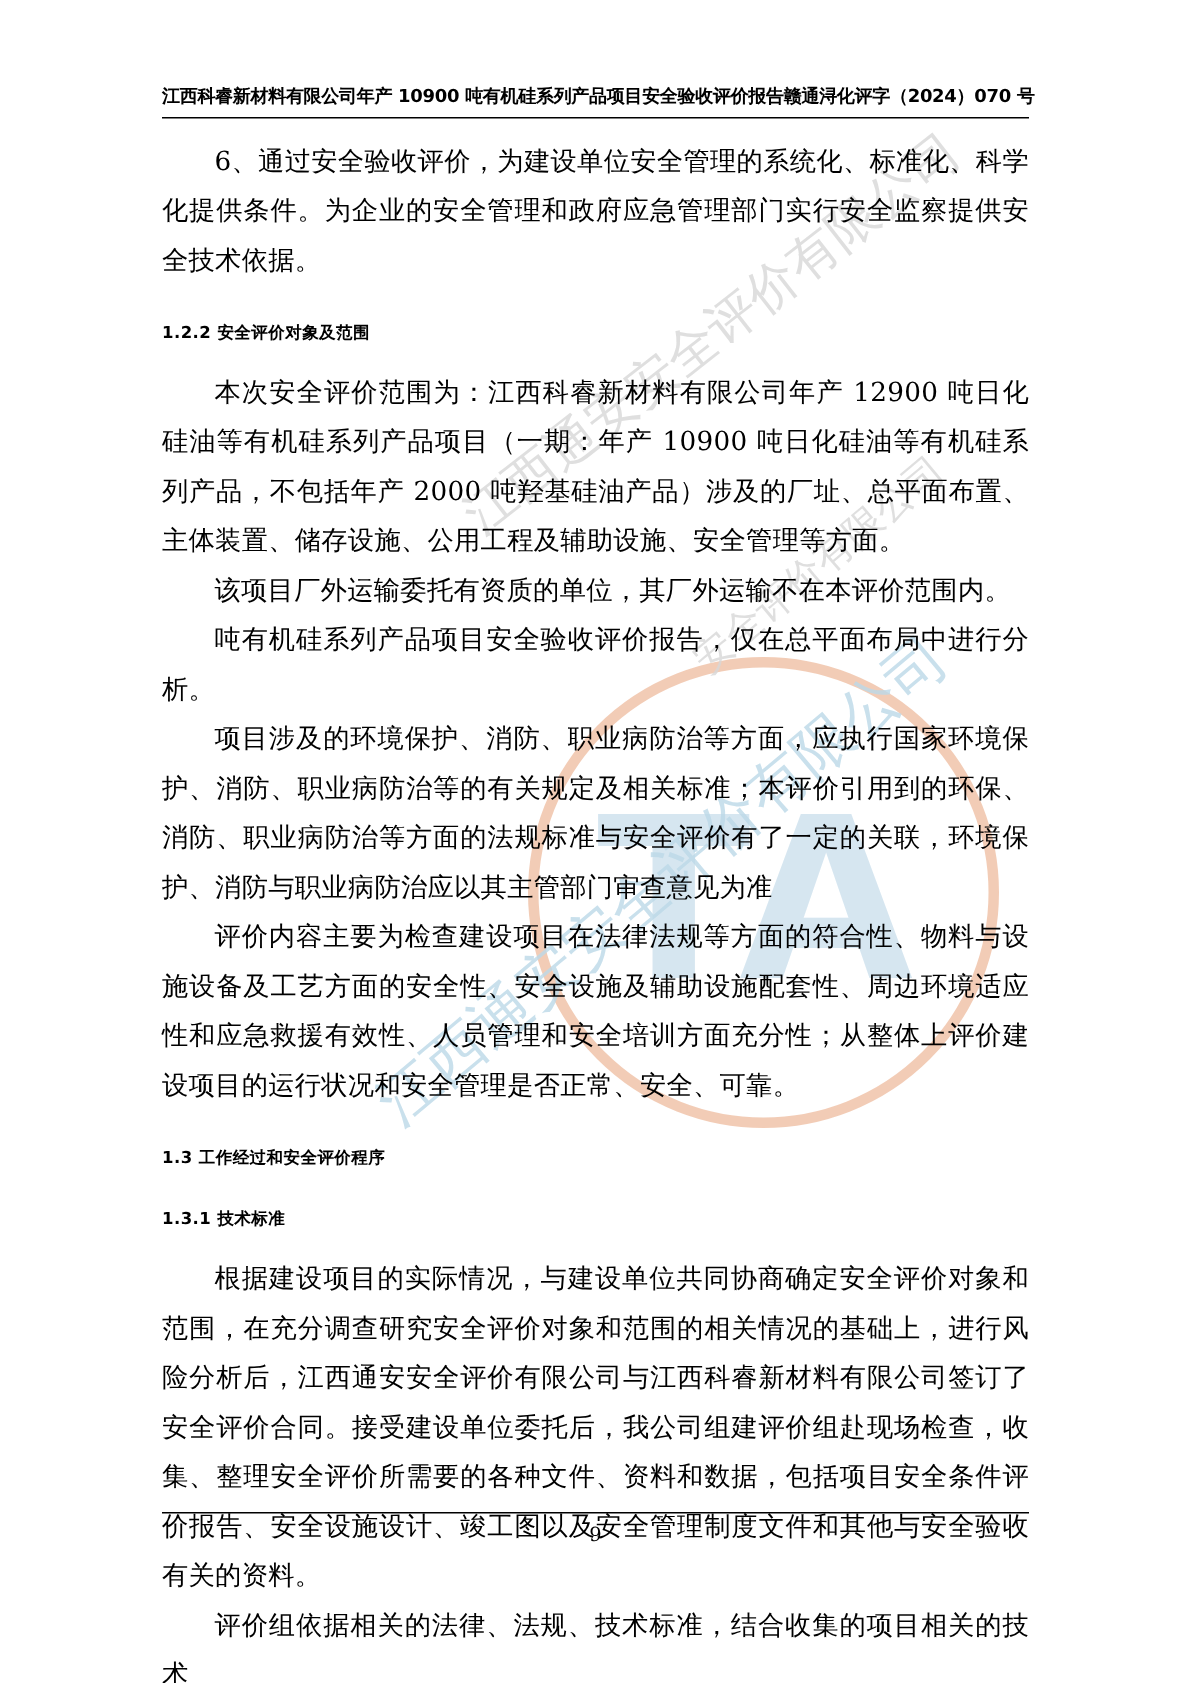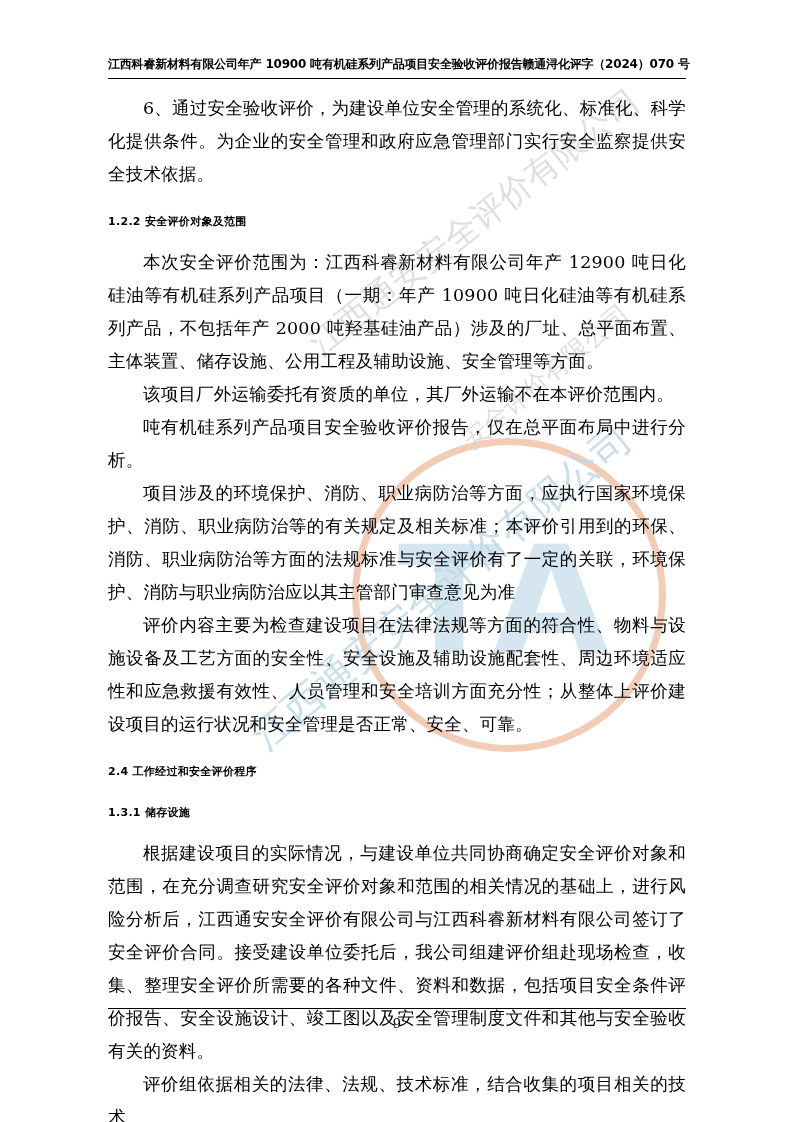--- a/index.html
+++ b/index.html
@@ -193,23 +193,23 @@
     <h3 class="heading">1.2.2 安全评价对象及范围</h3>
     <div class="sp-sm"></div>
 
     <p class="para">本次安全评价范围为：江西科睿新材料有限公司年产 12900 吨日化硅油等有机硅系列产品项目（一期：年产 10900 吨日化硅油等有机硅系列产品，不包括年产 2000 吨羟基硅油产品）涉及的厂址、总平面布置、主体装置、储存设施、公用工程及辅助设施、安全管理等方面。</p>
     <p class="para">该项目厂外运输委托有资质的单位，其厂外运输不在本评价范围内。</p>
     <p class="para">吨有机硅系列产品项目安全验收评价报告，仅在总平面布局中进行分析。</p>
     <p class="para">项目涉及的环境保护、消防、职业病防治等方面，应执行国家环境保护、消防、职业病防治等的有关规定及相关标准；本评价引用到的环保、消防、职业病防治等方面的法规标准与安全评价有了一定的关联，环境保护、消防与职业病防治应以其主管部门审查意见为准</p>
     <p class="para">评价内容主要为检查建设项目在法律法规等方面的符合性、物料与设施设备及工艺方面的安全性、安全设施及辅助设施配套性、周边环境适应性和应急救援有效性、人员管理和安全培训方面充分性；从整体上评价建设项目的运行状况和安全管理是否正常、安全、可靠。</p>
 
     <div class="sp-md"></div>
-    <h2 class="heading heading-big">2.4  工作经过和安全评价程序</h2>
+    <h2 class="heading heading-big">1.3  工作经过和安全评价程序</h2>
     <div class="sp-sm"></div>
-    <h3 class="heading">1.3.1 储存设施</h3>
+    <h3 class="heading">1.3.1 技术标准</h3>
     <div class="sp-sm"></div>
 
     <p class="para">根据建设项目的实际情况，与建设单位共同协商确定安全评价对象和范围，在充分调查研究安全评价对象和范围的相关情况的基础上，进行风险分析后，江西通安安全评价有限公司与江西科睿新材料有限公司签订了安全评价合同。接受建设单位委托后，我公司组建评价组赴现场检查，收集、整理安全评价所需要的各种文件、资料和数据，包括项目安全条件评价报告、安全设施设计、竣工图以及安全管理制度文件和其他与安全验收有关的资料。</p>
     <p class="para">评价组依据相关的法律、法规、技术标准，结合收集的项目相关的技术</p>
   </div>
 
   <div class="footer">
     <div class="footer-rule"></div>
     <div class="footer-num">9</div>
   </div>

